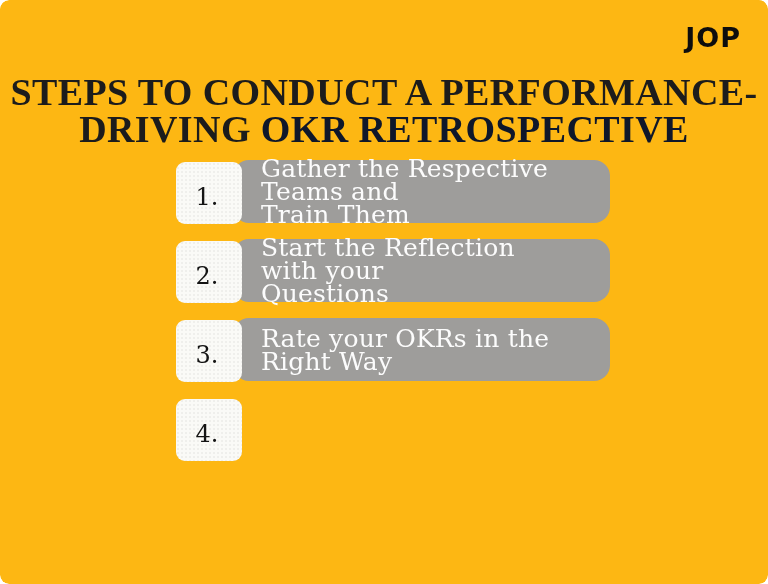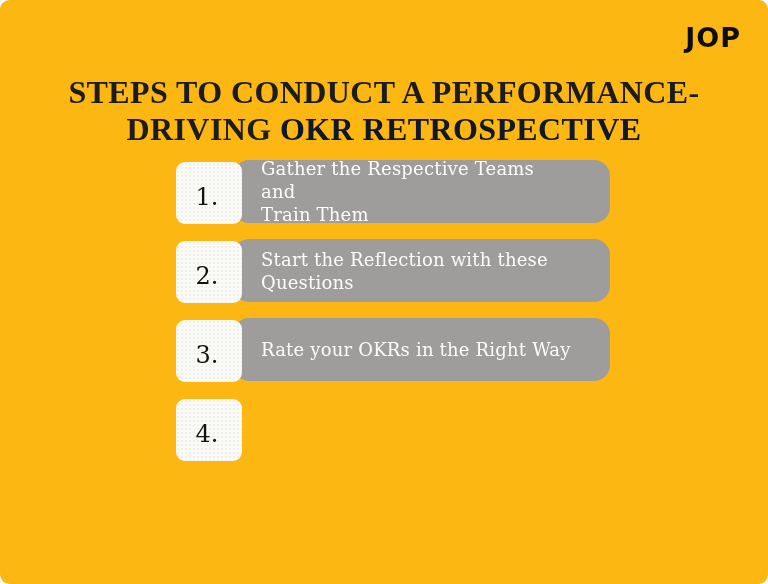--- a/index.html
+++ b/index.html
@@ -33,21 +33,21 @@
 
   
   .title {
     position: absolute;
     top: 74px;
     left: 0;
     right: 0;
     text-align: center;
     font-family: "Liberation Serif", serif;
     font-weight: 700;
-    font-size: 32px;
+    font-size: 38px;
     line-height: 37px;
     letter-spacing: 0.4px;
     color: #1c1c1c;
   }
   .title .green {
     color: #0f172a;
   }
 
   
   .steps {
@@ -95,21 +95,21 @@
     background: #9e9d9b;
     border-radius: 16px;
     display: flex;
     align-items: center;
     padding-left: 28px;
     padding-right: 36px;
   }
 
   .step-text {
     font-family: "DejaVu Serif", "Liberation Serif", serif;
-    font-size: 18px;
+    font-size: 25px;
     line-height: 23px;
     color: #fcfcfc;
     white-space: pre-line;
     letter-spacing: 0.2px;
   }
 </style>
 </head>
 <body>
 
 <div class="canvas">
@@ -128,21 +128,21 @@
         <div class="step-text">Gather the Respective Teams and
 Train Them</div>
       </div>
       <div class="num-box">
         <div class="num">1.</div>
       </div>
     </div>
 
     <div class="step-row">
       <div class="text-box">
-        <div class="step-text">Start the Reflection with these
+        <div class="step-text">Start the Reflection with your
 Questions</div>
       </div>
       <div class="num-box">
         <div class="num">2.</div>
       </div>
     </div>
 
     <div class="step-row">
       <div class="text-box">
         <div class="step-text">Rate your OKRs in the Right Way</div>

